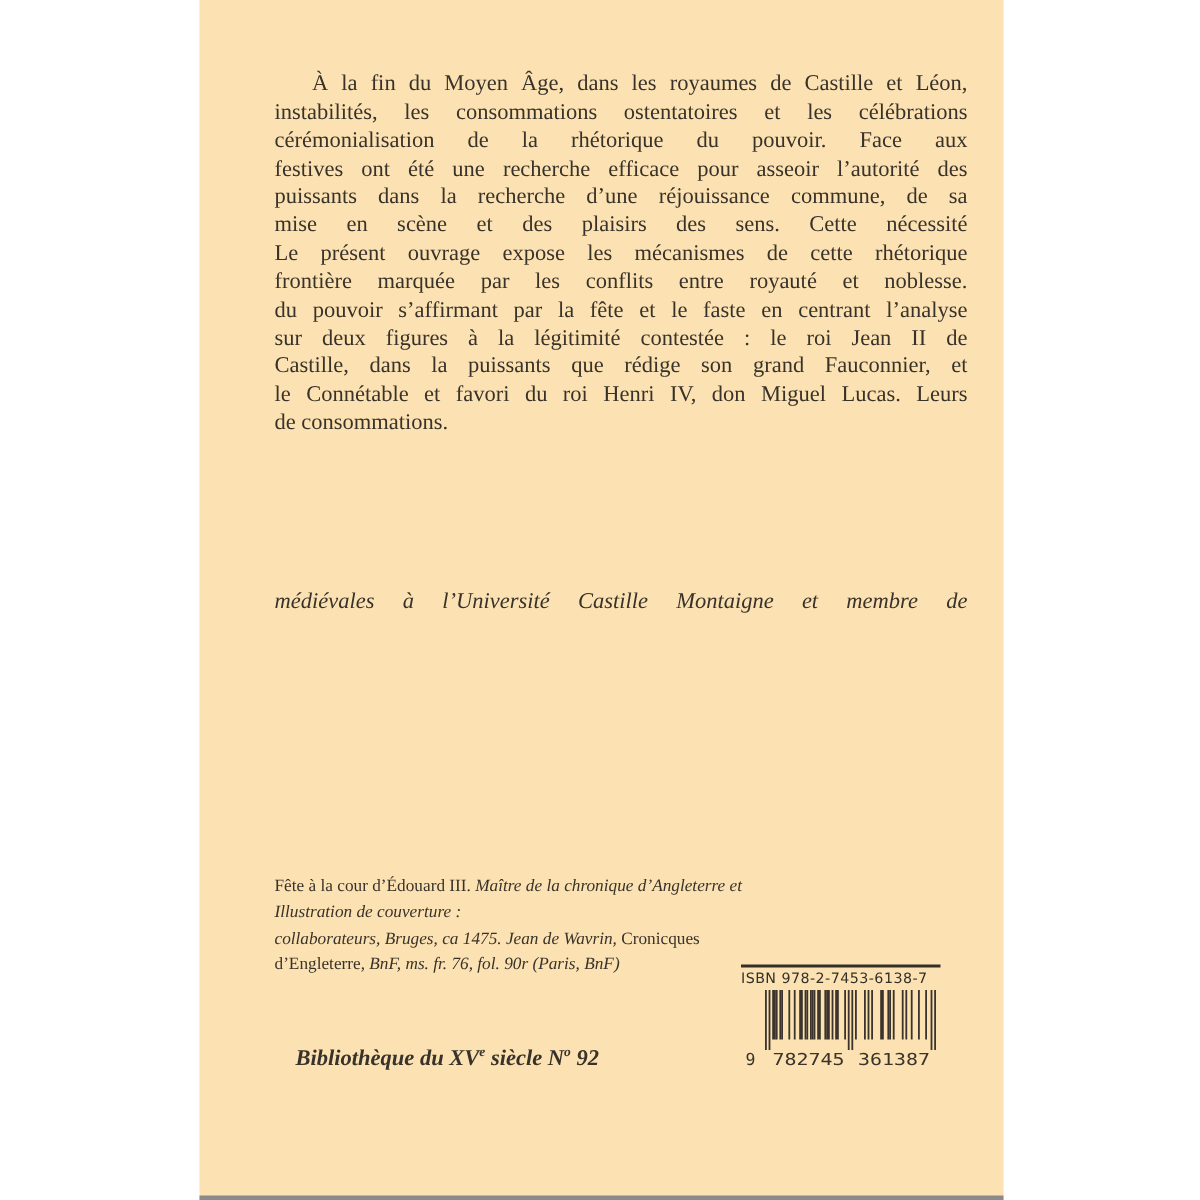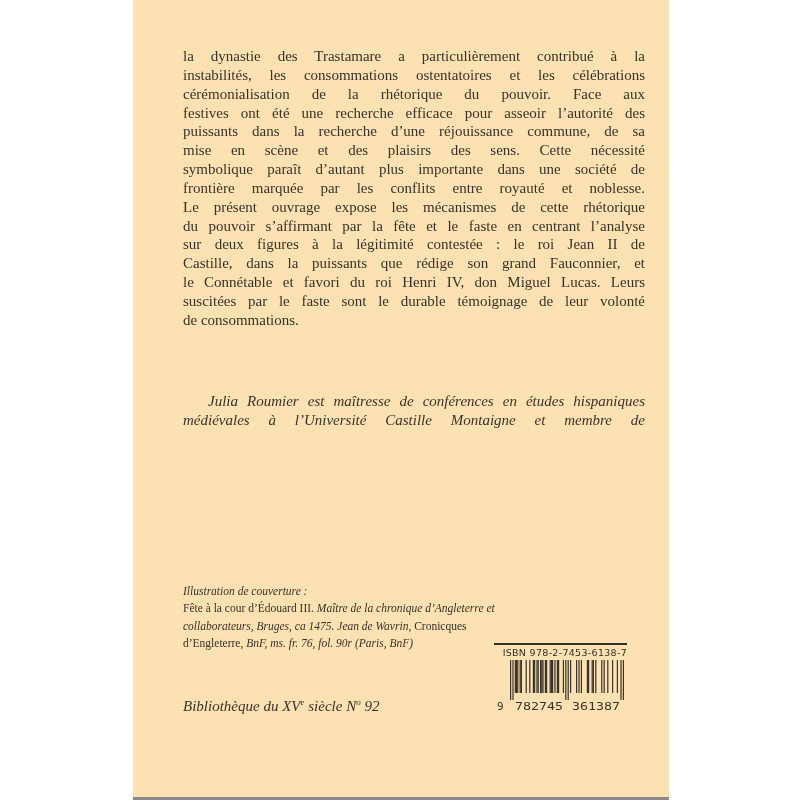--- a/index.html
+++ b/index.html
@@ -20,60 +20,58 @@
   .line{text-align:justify;text-align-last:justify;}
   .line.last{text-align-last:left;}
   .line.indent{text-indent:25px;}
   #credit{
     position:absolute;left:50px;top:583px;width:400px;
     font-size:11.5px;line-height:17.3px;font-style:normal;
   }
   #credit .cline{white-space:nowrap;}
   #credit .it{font-style:italic;}
   #series{
-    position:absolute;left:50px;top:698px;font-size:15px;font-style:italic;
+    position:absolute;left:64px;top:698px;font-size:15px;font-style:italic;
     white-space:nowrap;
+    font-weight:bold;
   }
   #series sup{font-size:60%;line-height:0;}
   #barcode-block{position:absolute;left:361px;top:643px;width:133px;}
   .bc-rule{height:2px;background:#33302a;margin-bottom:2px;}
   .bc-isbn{
     font-family:"DejaVu Sans", sans-serif;font-size:9.5px;letter-spacing:.3px;
-    text-align:right;white-space:nowrap;margin-bottom:2px;color:#33302a;
+    text-align:left;white-space:nowrap;margin-bottom:2px;color:#33302a;
   }
   #barcode-svg-wrap svg{display:block;}
 </style>
 </head>
 <body>
 
 <div id="cover" style="background: rgb(252, 226, 178); color: rgb(56, 50, 42);">
   <div id="synopsis" class="textblock">
-      <div class="line">la dynastie des Trastamare a particulièrement contribué à la</div>
+      <div class="line indent">À la fin du Moyen Âge, dans les royaumes de Castille et Léon,</div>
       <div class="line">instabilités, les consommations ostentatoires et les célébrations</div>
       <div class="line">cérémonialisation de la rhétorique du pouvoir. Face aux</div>
       <div class="line">festives ont été une recherche efficace pour asseoir l’autorité des</div>
       <div class="line">puissants dans la recherche d’une réjouissance commune, de sa</div>
       <div class="line">mise en scène et des plaisirs des sens. Cette nécessité</div>
-      <div class="line">symbolique paraît d’autant plus importante dans une société de</div>
+      <div class="line">Le présent ouvrage expose les mécanismes de cette rhétorique</div>
       <div class="line">frontière marquée par les conflits entre royauté et noblesse.</div>
-      <div class="line">Le présent ouvrage expose les mécanismes de cette rhétorique</div>
       <div class="line">du pouvoir s’affirmant par la fête et le faste en centrant l’analyse</div>
       <div class="line">sur deux figures à la légitimité contestée : le roi Jean II de</div>
       <div class="line">Castille, dans la puissants que rédige son grand Fauconnier, et</div>
       <div class="line">le Connétable et favori du roi Henri IV, don Miguel Lucas. Leurs</div>
-      <div class="line">suscitées par le faste sont le durable témoignage de leur volonté</div>
       <div class="line last">de consommations.</div>
     </div>
   <div id="bio" class="textblock">
-      <div class="line indent">Julia Roumier est maîtresse de conférences en études hispaniques</div>
       <div class="line">médiévales à l’Université Castille Montaigne et membre de</div>
     </div>
   <div id="credit">
+      <div class="cline"><span>Fête à la cour d’Édouard III. </span><span class="it">Maître de la chronique d’Angleterre et</span></div>
       <div class="cline"><span class="it">Illustration de couverture :</span></div>
-      <div class="cline"><span>Fête à la cour d’Édouard III. </span><span class="it">Maître de la chronique d’Angleterre et</span></div>
       <div class="cline"><span class="it">collaborateurs, Bruges, ca 1475. Jean de Wavrin, </span><span>Cronicques</span></div>
       <div class="cline"><span>d’Engleterre, </span><span class="it">BnF, ms. fr. 76, fol. 90r (Paris, BnF)</span></div>
     </div>
   <div id="series"><span>Bibliothèque du XV</span><sup>e</sup><span> siècle N</span><sup>o</sup><span> 92</span></div>
   <div id="barcode-block">
     <div class="bc-rule"></div>
     <div class="bc-isbn">ISBN 978-2-7453-6138-7</div>
     <div id="barcode-svg-wrap">
         <svg width="133" height="53">
           <rect x="16.00" y="0" width="1.2" height="40" fill="#3a342c"></rect>

